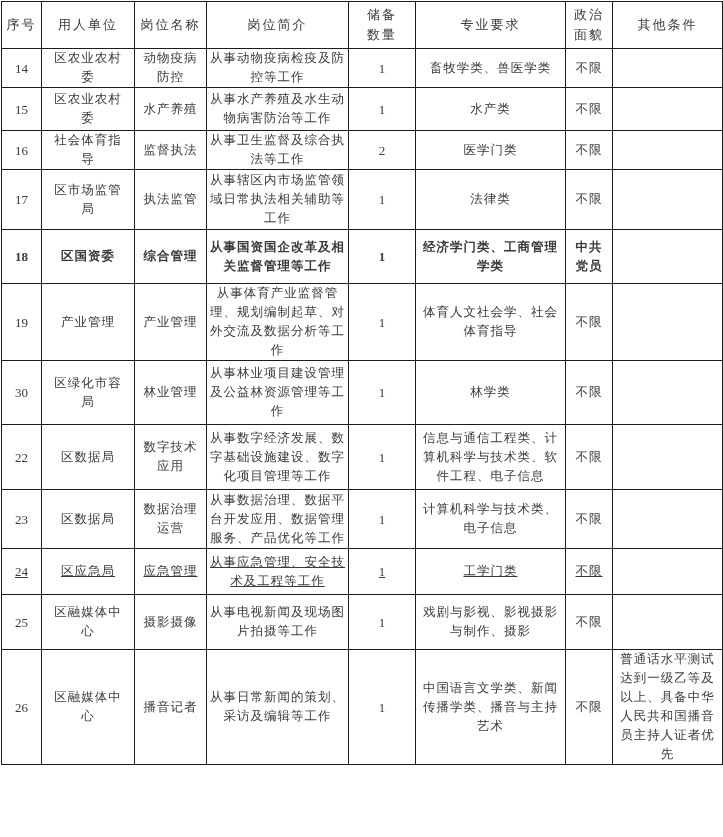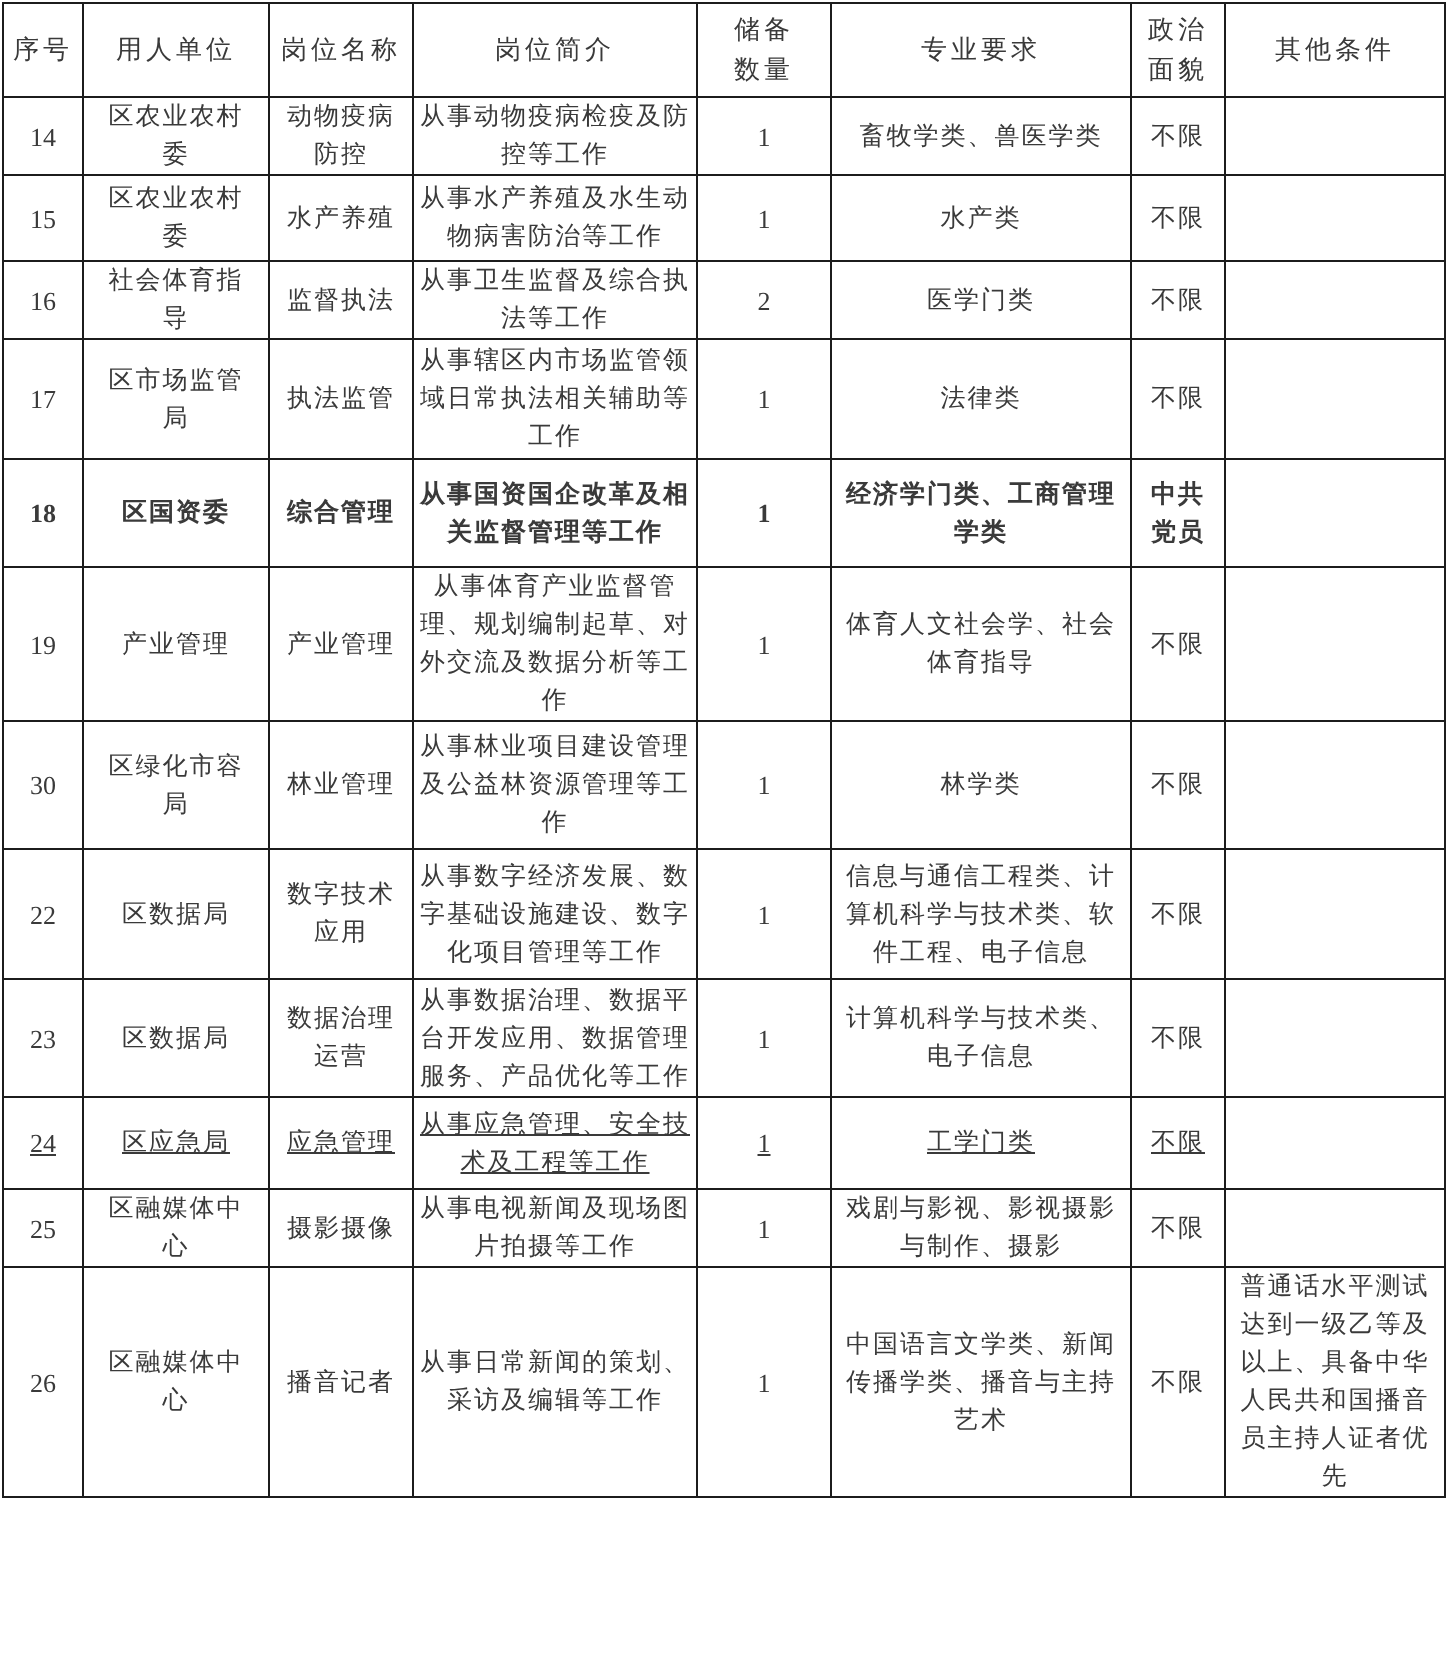--- a/index.html
+++ b/index.html
@@ -181,21 +181,21 @@
         <tr style="height: 46px; text-decoration: underline;">
     <td class="col-no">24</td>
     <td class="col-employer">区应急局</td>
     <td class="col-position">应急管理</td>
     <td class="col-description">从事应急管理、安全技术及工程等工作</td>
     <td class="col-quantity">1</td>
     <td class="col-major">工学门类</td>
     <td class="col-political">不限</td>
     <td class="col-other"></td>
   </tr>
-        <tr style="height: 39px;">
+        <tr style="height: 55px;">
     <td class="col-no">25</td>
     <td class="col-employer">区融媒体中心</td>
     <td class="col-position">摄影摄像</td>
     <td class="col-description">从事电视新闻及现场图片拍摄等工作</td>
     <td class="col-quantity">1</td>
     <td class="col-major">戏剧与影视、影视摄影与制作、摄影</td>
     <td class="col-political">不限</td>
     <td class="col-other"></td>
   </tr>
         <tr style="height: 100px;">

